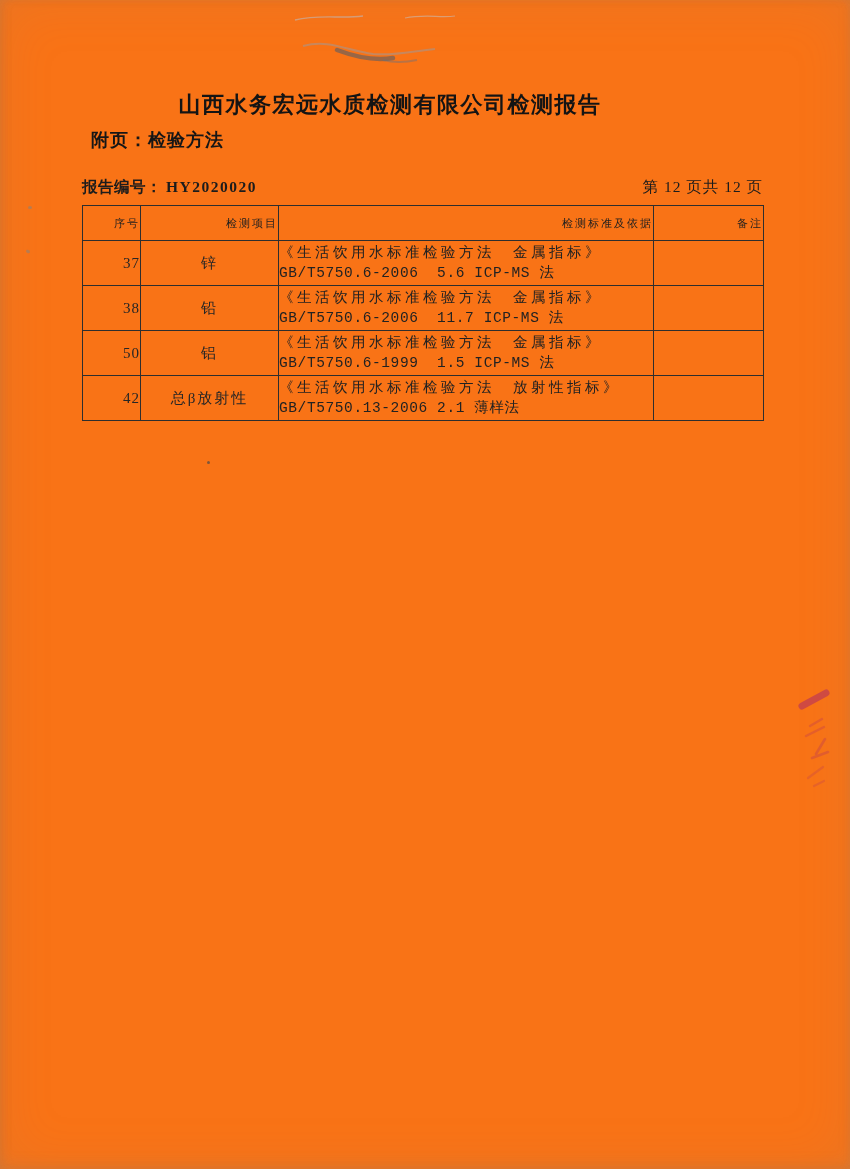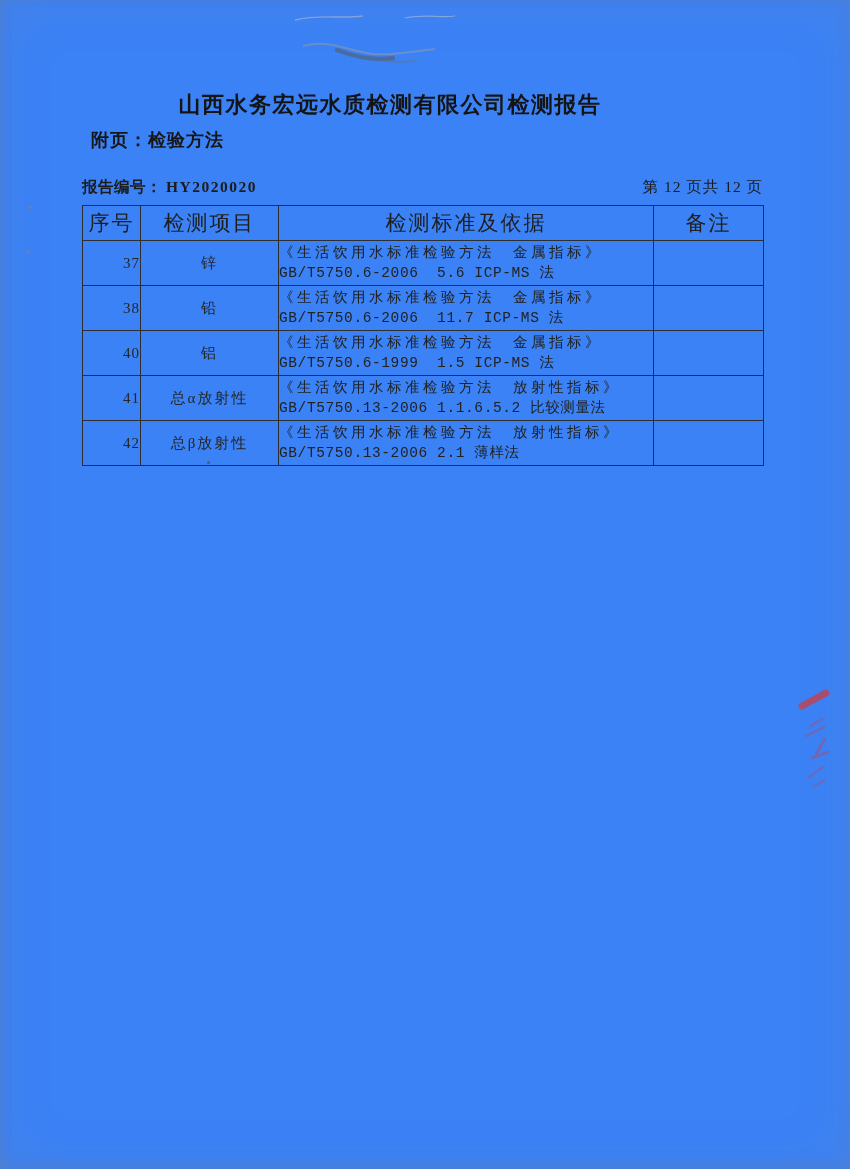--- a/index.html
+++ b/index.html
@@ -1,21 +1,21 @@
 <!DOCTYPE html>
 <html><head>
 <meta charset="utf-8">
 <style>
   html, body { margin: 0; padding: 0; background: #d8d6d2; }
   .page {
     position: relative;
     width: 850px;
     height: 1169px;
     margin: 0 auto;
-    background: #3b82f6;
+    background: #f97316;
     overflow: hidden;
     font-family: "Liberation Serif", serif;
     color: #262626;
     box-shadow: inset 0 0 55px rgba(140,135,125,0.14),
                 inset 4px 0 10px rgba(120,118,112,0.10),
                 inset -2px 0 6px rgba(150,148,142,0.08),
                 inset 0 -6px 14px rgba(140,138,130,0.10);
   }
   .title {
     position: absolute;
@@ -56,21 +56,21 @@
     border-collapse: collapse;
     table-layout: fixed;
   }
   table.methods th, table.methods td {
     border: 1.6px solid #2e2e2e;
     padding: 0;
     vertical-align: middle;
   }
   table.methods thead tr { height: 35px; }
   table.methods tbody tr { height: 45px; }
-  th.h { font-weight: 500; font-size: 21px; letter-spacing: 2px; text-align: center; color: #1f1f1f; margin-top: 20px; }
+  th.h { font-weight: 500; font-size: 11px; letter-spacing: 2px; text-align: right; color: #1f1f1f; margin-top: 20px; }
   td.no  { text-align: right; font-size: 15px; letter-spacing: 1px; }
   td.item { text-align: center; font-size: 15px; letter-spacing: 2px; }
   td.std { padding: 1px 5px 1px 7px; }
   .std-l1 {
     font-size: 14.5px;
     letter-spacing: 3.5px;
     line-height: 21px;
     white-space: pre;
     color: #222;
   }
@@ -164,34 +164,25 @@
       <tr>
         <td class="no">38</td>
         <td class="item">铅</td>
         <td class="std">
           <div class="std-l1">《生活饮用水标准检验方法　金属指标》</div>
           <div class="std-l2">GB/T5750.6-2006  11.7 ICP-MS 法</div>
         </td>
         <td class="remark"></td>
       </tr>
       <tr>
-        <td class="no">40</td>
+        <td class="no">50</td>
         <td class="item">铝</td>
         <td class="std">
           <div class="std-l1">《生活饮用水标准检验方法　金属指标》</div>
           <div class="std-l2">GB/T5750.6-1999  1.5 ICP-MS 法</div>
-        </td>
-        <td class="remark"></td>
-      </tr>
-      <tr>
-        <td class="no">41</td>
-        <td class="item">总α放射性</td>
-        <td class="std">
-          <div class="std-l1">《生活饮用水标准检验方法　放射性指标》</div>
-          <div class="std-l2">GB/T5750.13-2006 1.1.6.5.2 比较测量法</div>
         </td>
         <td class="remark"></td>
       </tr>
       <tr>
         <td class="no">42</td>
         <td class="item">总β放射性</td>
         <td class="std">
           <div class="std-l1">《生活饮用水标准检验方法　放射性指标》</div>
           <div class="std-l2">GB/T5750.13-2006 2.1 薄样法</div>
         </td>

